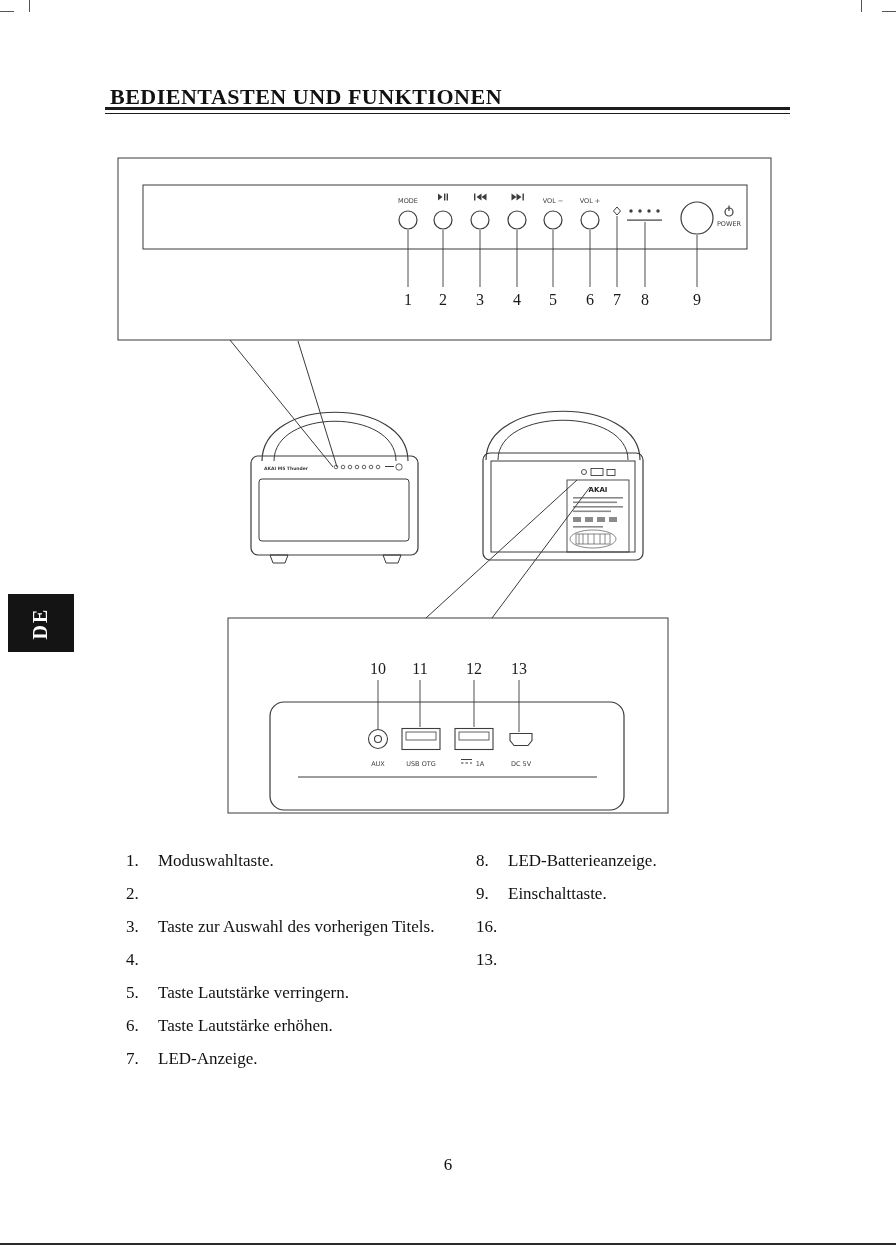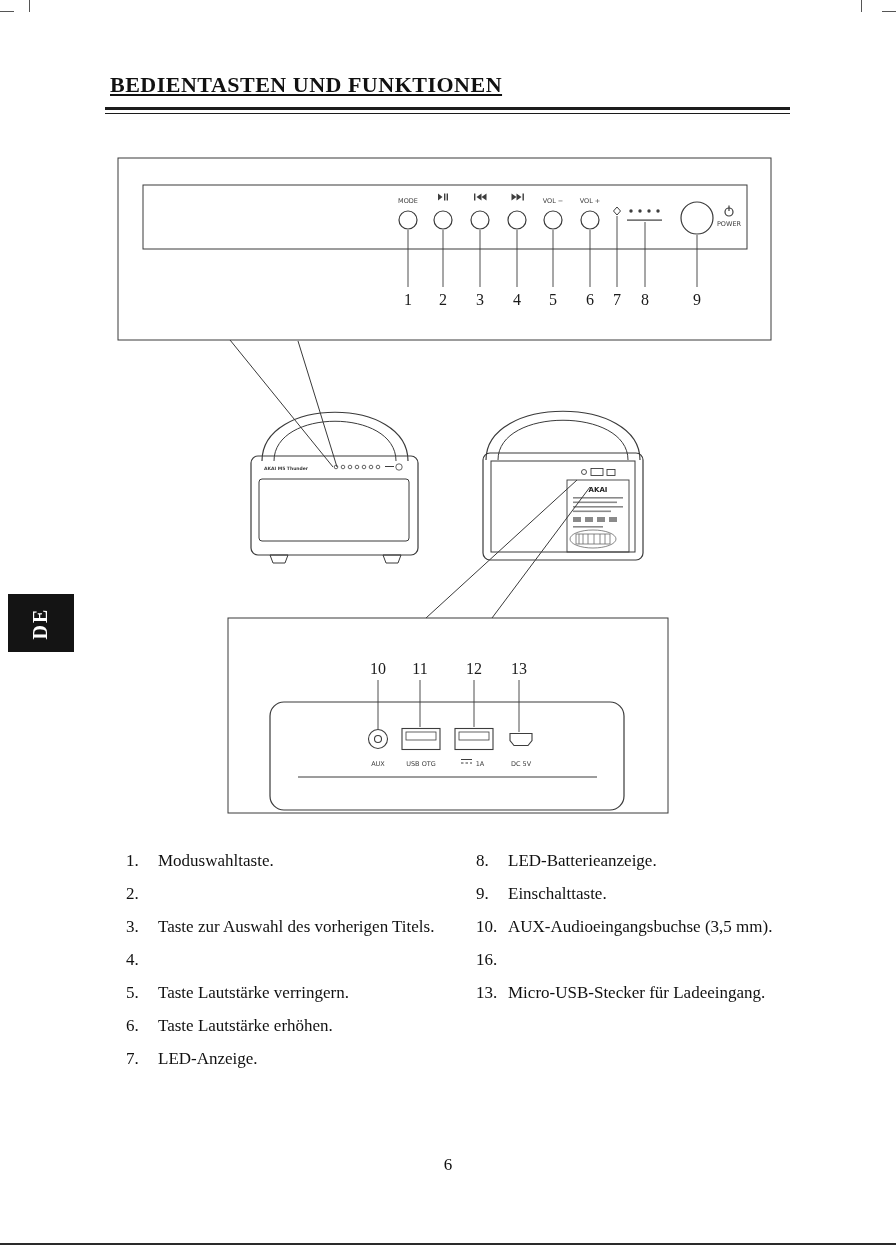--- a/index.html
+++ b/index.html
@@ -3,22 +3,22 @@
 <meta charset="utf-8">
 <style>
   html,body{margin:0;padding:0;}
   body{
     width:896px;height:1248px;position:relative;background:#ffffff;
     font-family:"Liberation Serif", serif;color:#111;overflow:hidden;
   }
   .crop-h{position:absolute;height:1px;background:#555;width:14px;}
   .crop-v{position:absolute;width:1px;background:#555;height:12px;}
   .title{
-    position:absolute;left:110px;top:72px;font-size:22px;font-weight:bold;
-    letter-spacing:.5px;text-decoration:underline;white-space:nowrap;
+    position:absolute;left:110px;top:84px;font-size:22px;font-weight:bold;
+    letter-spacing:.5px;white-space:nowrap;
   }
   .rule-thick{position:absolute;left:105px;top:107px;width:685px;height:3px;background:#1c1c1c;}
   .rule-thin{position:absolute;left:105px;top:113px;width:685px;height:1px;background:#1c1c1c;}
   .diagram{position:absolute;left:0;top:150px;}
   svg text{font-family:"Liberation Serif", serif;fill:#1a1a1a;}
   svg .lbl{font-family:"DejaVu Sans", sans-serif;font-size:6.5px;fill:#3d3d3d;}
   svg .lbl-sm{font-family:"DejaVu Sans", sans-serif;font-size:4.5px;fill:#3d3d3d;}
   svg .num{font-size:16px;}
   .de-tab{
     position:absolute;left:8px;top:594px;width:66px;height:58px;background:#141414;
@@ -270,27 +270,22 @@
 <div class="list-col list-right">
   <div class="list-item">
       <span class="num">8.</span>
       <span>LED-Batterieanzeige.</span>
     </div>
   <div class="list-item">
       <span class="num">9.</span>
       <span>Einschalttaste.</span>
     </div>
   <div class="list-item">
-      <span class="num">10.</span>
-      <span>AUX-Audioeingangsbuchse (3,5 mm).</span>
-    </div>
-  <div class="list-item">
       <span class="num">16.</span>
     </div>
   <div class="list-item">
       <span class="num">13.</span>
-      <span>Micro-USB-Stecker für Ladeeingang.</span>
     </div>
 </div>
 
 <div class="page-number">6</div>
 
 <div class="bottom-line"></div>
 
 </body></html>

